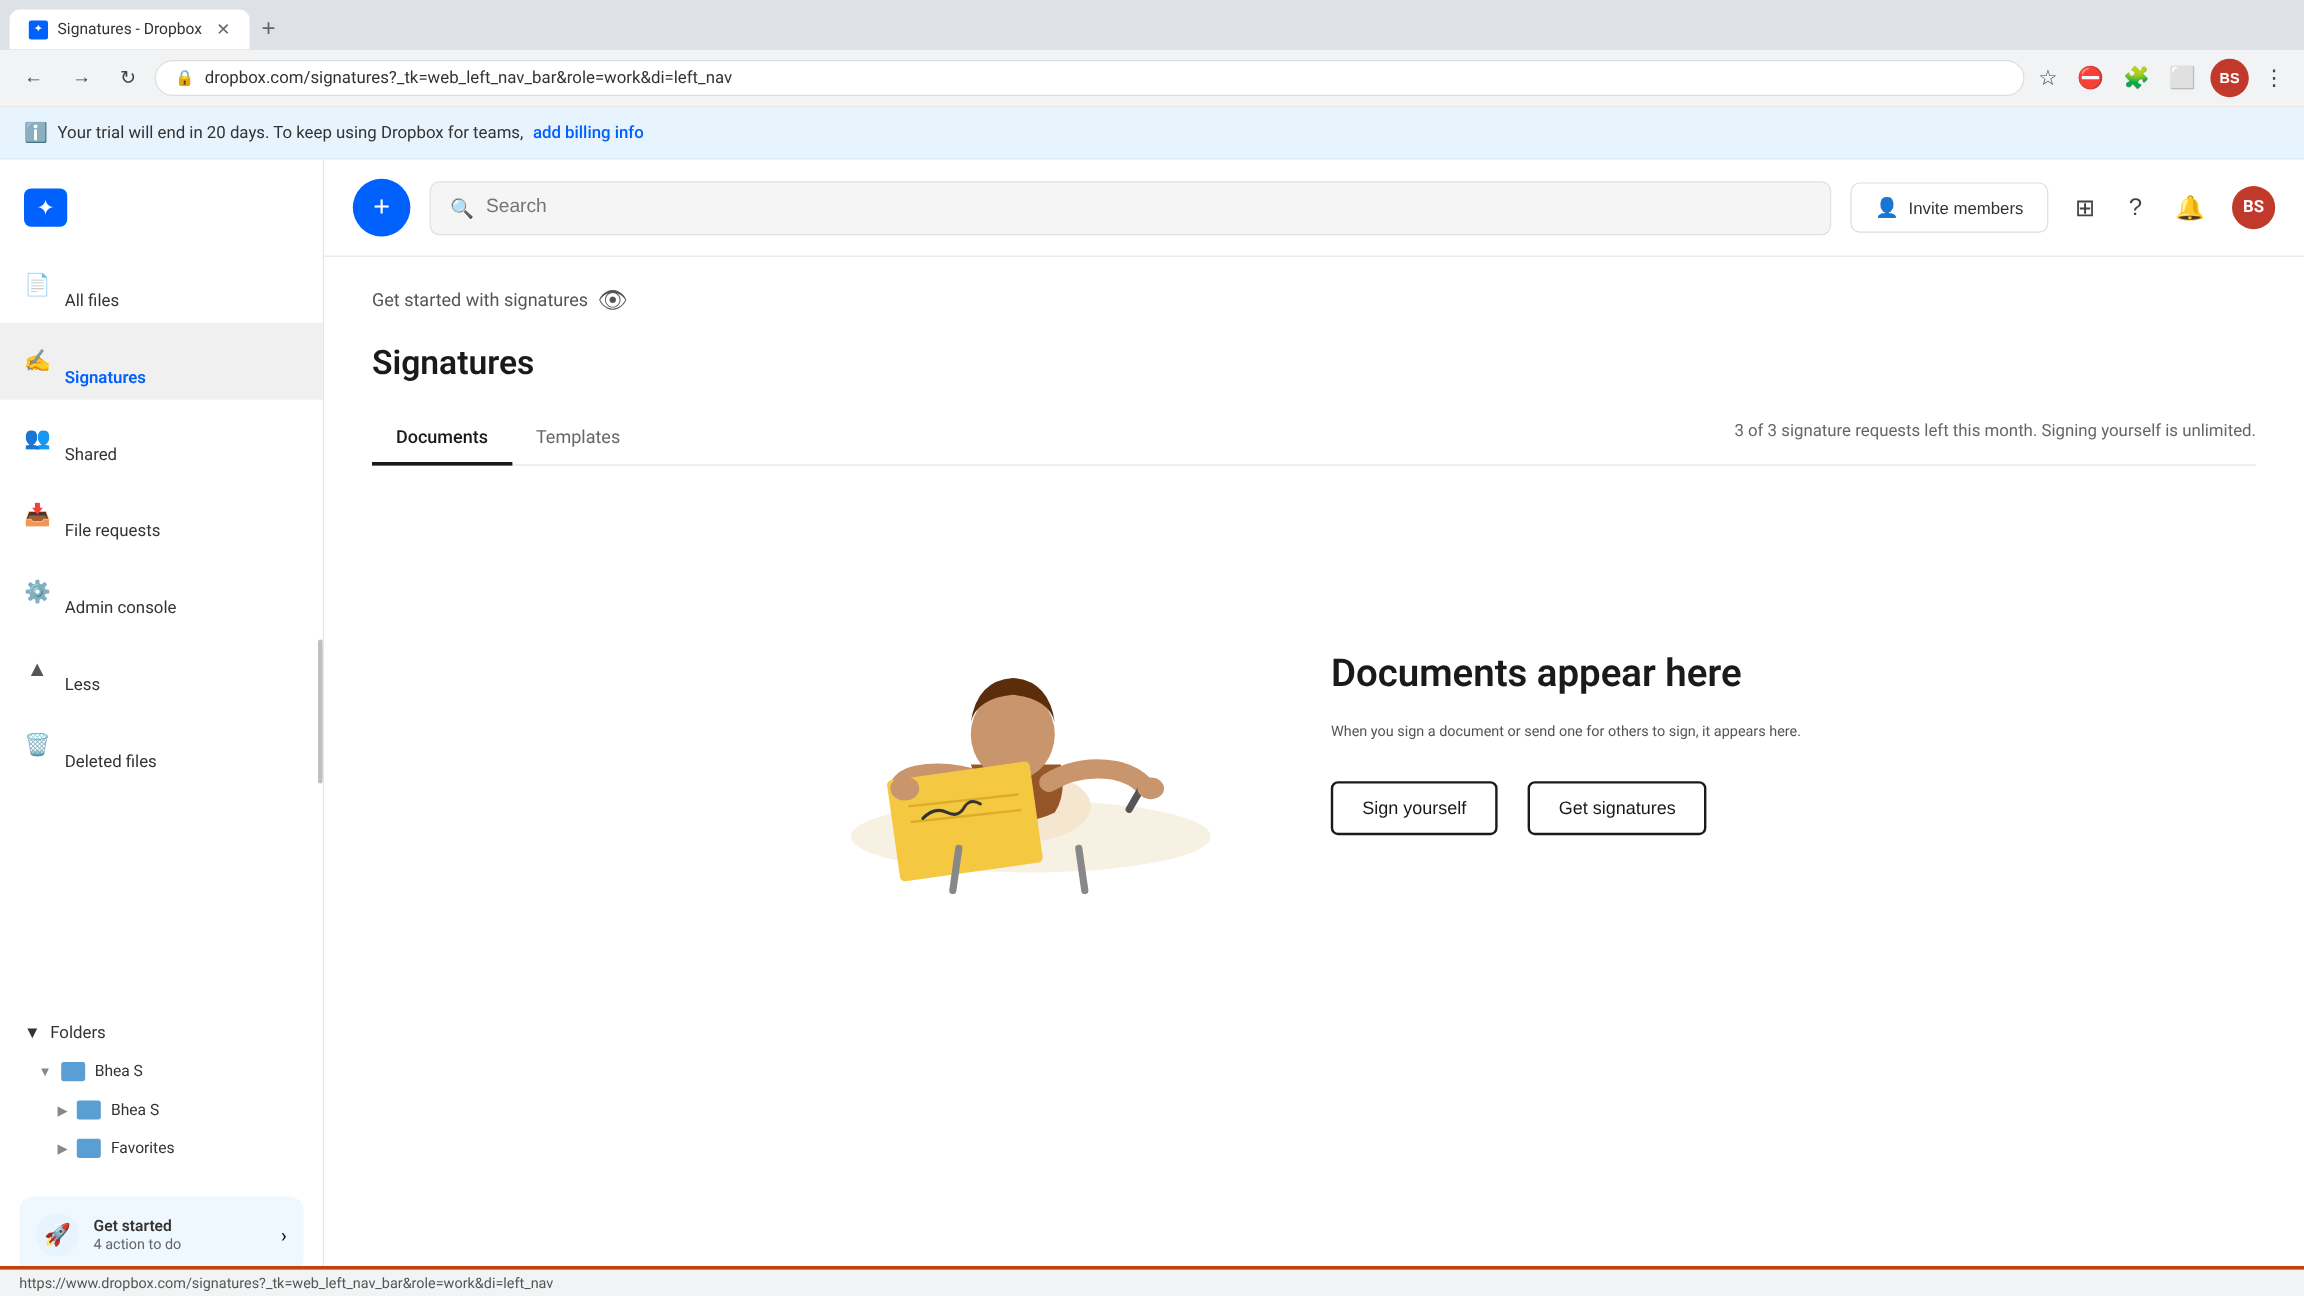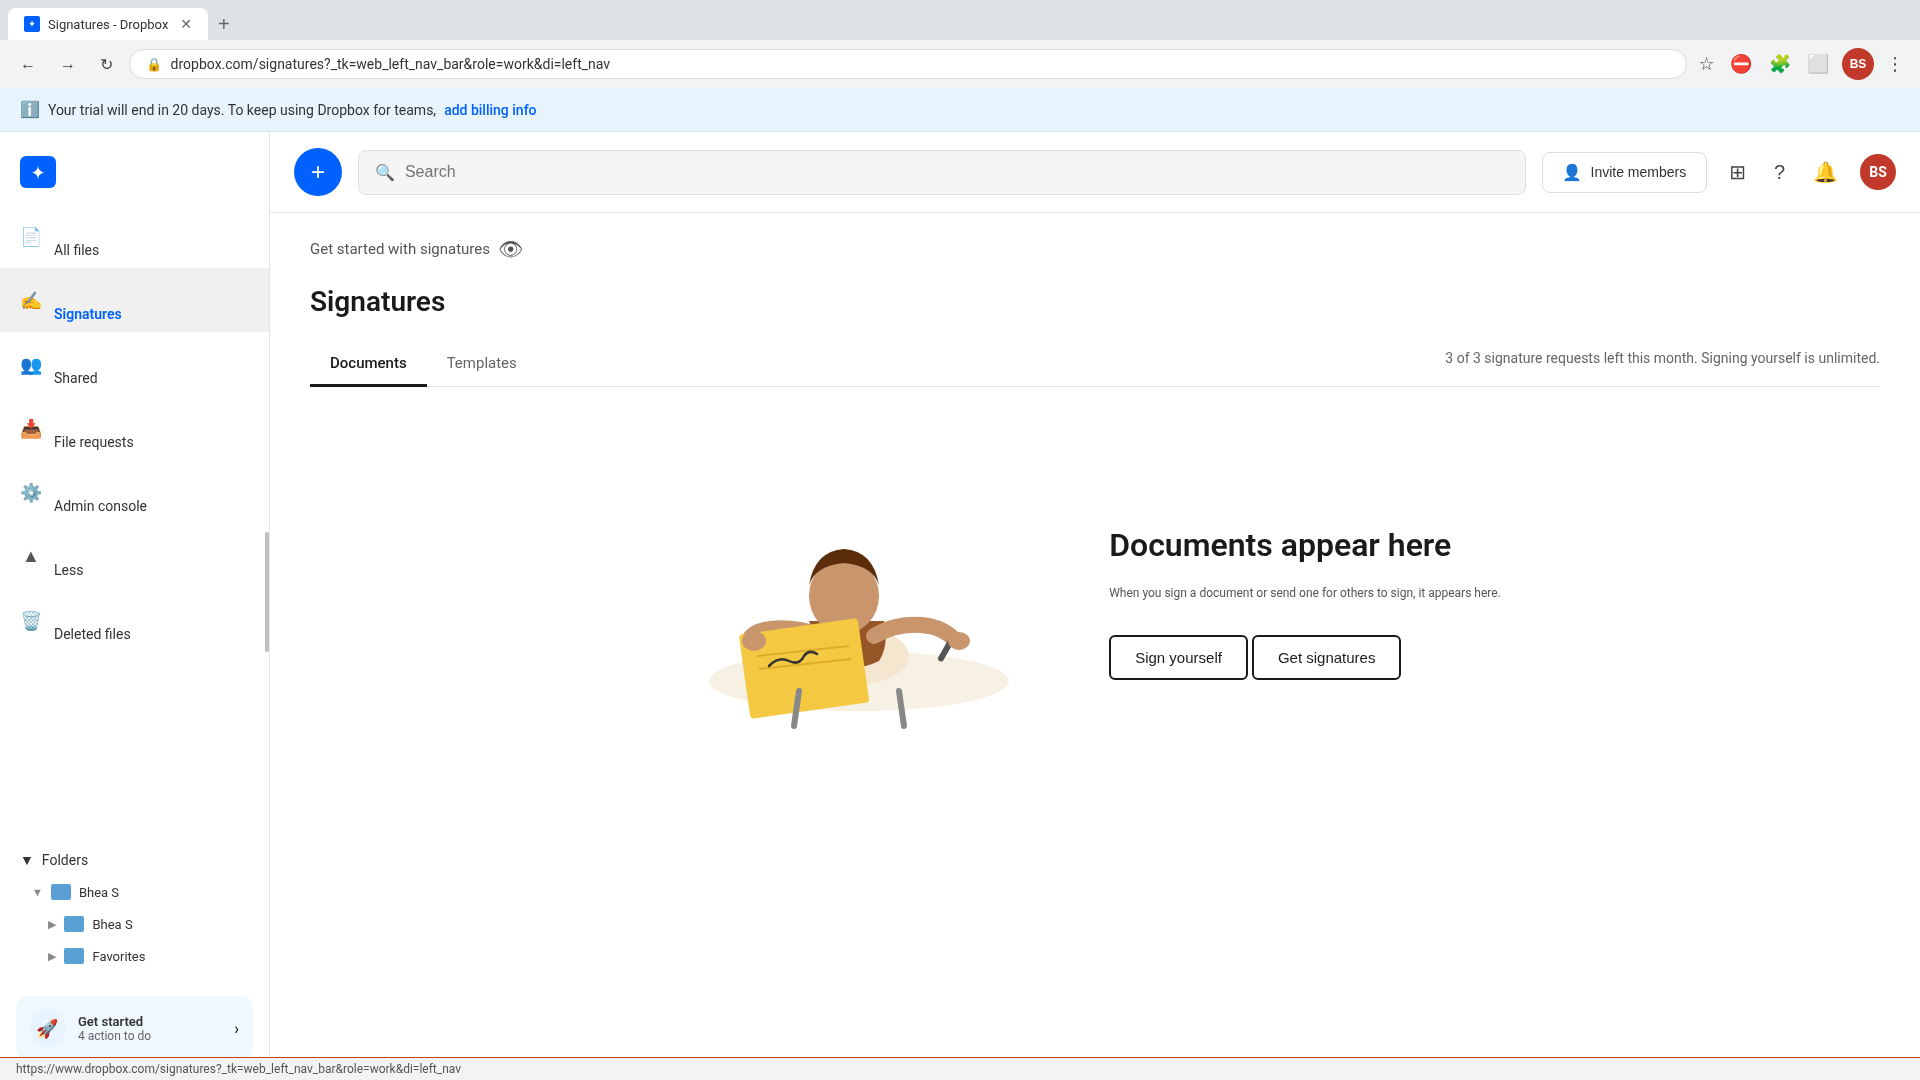--- a/index.html
+++ b/index.html
@@ -63,37 +63,37 @@
     .invite-btn { display: flex; align-items: center; gap: 8px; padding: 10px 20px; border: 1px solid #ddd; border-radius: 8px; background: none; cursor: pointer; font-size: 14px; color: #333; white-space: nowrap; }
     .invite-icon { font-size: 16px; }
     .header-icon-btn { background: none; border: none; cursor: pointer; font-size: 20px; color: #444; padding: 6px; border-radius: 50%; }
     .user-avatar { width: 36px; height: 36px; border-radius: 50%; background: #c0392b; display: flex; align-items: center; justify-content: center; color: white; font-size: 14px; font-weight: bold; cursor: pointer; }
 
     
     .content-area { padding: 24px 40px; }
     .section-link { display: flex; align-items: center; gap: 8px; font-size: 15px; color: #555; margin-bottom: 24px; cursor: pointer; }
     .eye-icon { font-size: 20px; color: #555; }
     .page-title { font-size: 28px; font-weight: 600; color: #1a1a1a; margin-bottom: 24px; }
-    .tabs-row { display: flex; align-items: center; gap: 0; border-bottom: 1px solid #e5e5e5; margin-bottom: 24px; }
+    .tabs-row { display: flex; align-items: center; gap: 0; border-bottom: 1px solid #e5e5e5; margin-bottom: 39px; }
     .tab-item { padding: 12px 20px; font-size: 15px; color: #666; cursor: pointer; border-bottom: 3px solid transparent; margin-bottom: -1px; }
     .tab-item.active { color: #1a1a1a; border-bottom-color: #1a1a1a; font-weight: 500; }
     .quota-text { margin-left: auto; font-size: 14px; color: #666; padding-bottom: 12px; }
 
     
     .empty-state { display: flex; align-items: center; justify-content: center; padding: 60px 40px; gap: 80px; }
     .illustration { width: 340px; flex-shrink: 0; }
     .empty-text { max-width: 420px; }
     .empty-title { font-size: 32px; font-weight: 600; color: #1a1a1a; margin-bottom: 20px; line-height: 1.2; }
     .empty-desc { font-size: 12px; color: #555; line-height: 1.6; margin-bottom: 32px; }
-    .action-buttons { display: flex; gap: 4px; flex-wrap: wrap; }
+    .action-buttons { display: flex; gap: 25px; flex-wrap: wrap; }
     .btn-secondary { padding: 12px 24px; border: 2px solid #1a1a1a; border-radius: 6px; background: none; cursor: pointer; font-size: 15px; color: #1a1a1a; font-weight: 500; }
     .btn-primary { padding: 12px 24px; border: 2px solid #1a1a1a; border-radius: 6px; background: none; cursor: pointer; font-size: 15px; color: #1a1a1a; font-weight: 500; }
 
     
-    .status-bar { position: fixed; bottom: 0; left: 0; right: 0; background: #f1f3f4; padding: 4px 16px; font-size: 12px; color: #555; border-top: 1px solid #c2410c; }
+    .status-bar { position: fixed; bottom: 0; left: 0; right: 0; background: #f1f3f4; padding: 4px 16px; font-size: 12px; color: #555; border-top: 3px solid #c2410c; }
 
     
     .sidebar-scroll { position: relative; }
     .sidebar-scrollbar { position: absolute; right: 0; top: 400px; width: 4px; height: 120px; background: #c0c0c0; border-radius: 2px; }
   </style>
 </head>
 <body>
 
 <div class="browser-frame">
   <div class="tab-bar">

